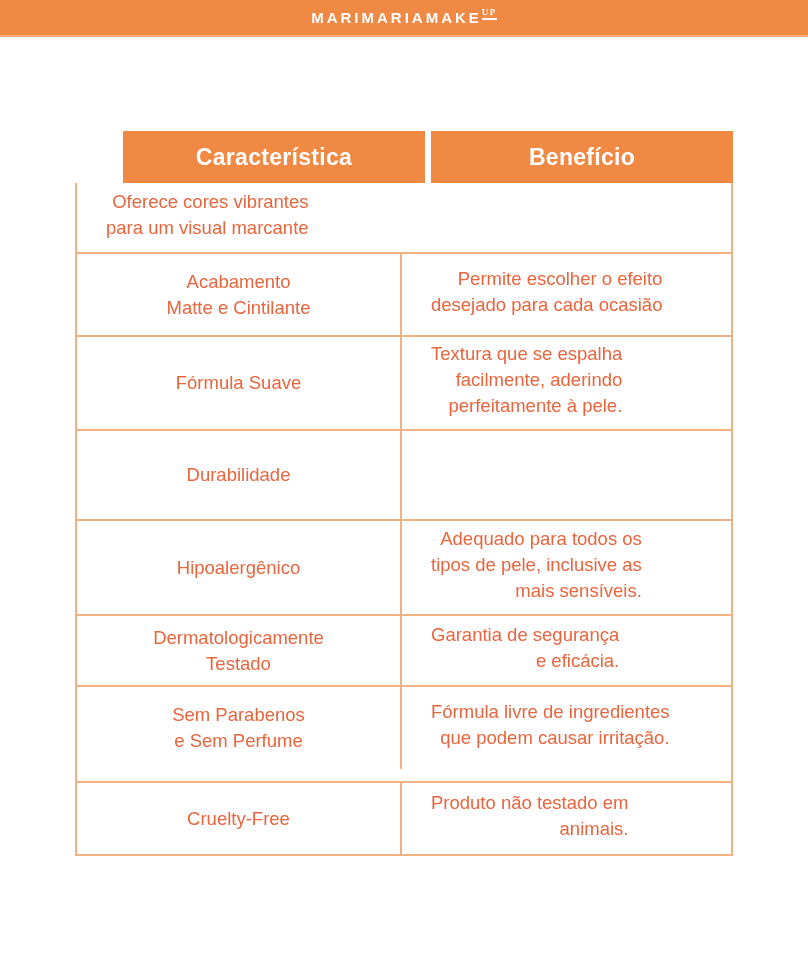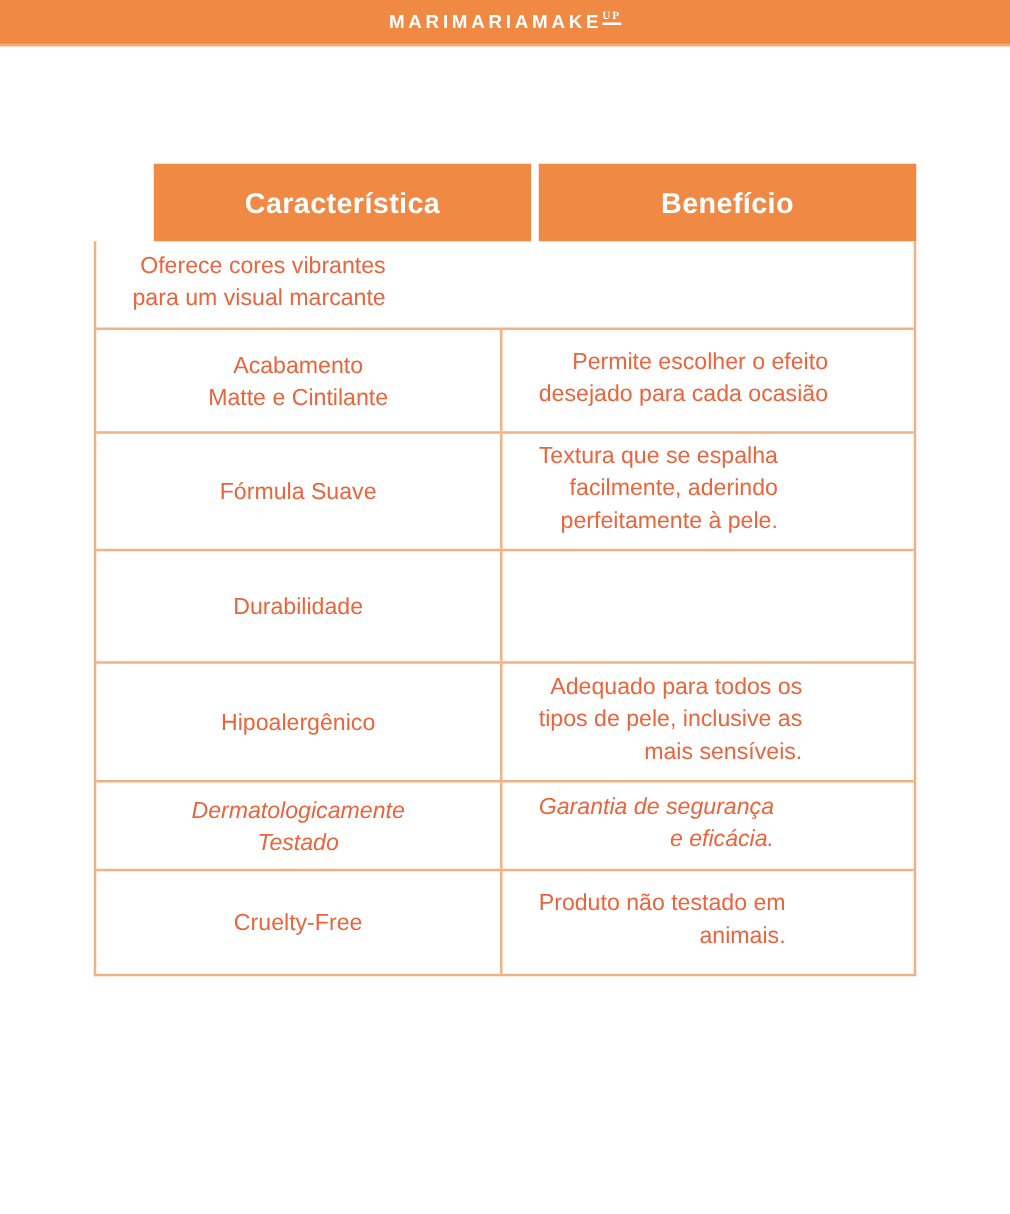--- a/index.html
+++ b/index.html
@@ -49,21 +49,21 @@
   }
 
   
   .table-wrap{
     width:658px;
     margin:94px auto 0 auto;
   }
   .thead{
     display:grid;
     grid-template-columns:1fr 6px 1fr;
-    height:62px;
+    height:52px;
     padding-left:48px;
   }
   .th{
     background:var(--brand-orange);
     color:var(--header-text);
     font-size:23px;
     font-weight:bold;
     letter-spacing:0.3px;
     display:flex;
     align-items:center;
@@ -78,21 +78,21 @@
   .row{
     display:grid;
     grid-template-columns:325px 1fr;
   }
   .row + .row{border-top:2px solid var(--table-border);}
   .row:nth-child(1){min-height:69px;}
   .row:nth-child(2){min-height:83px;}
   .row:nth-child(3){min-height:94px;}
   .row:nth-child(4){min-height:90px;}
   .row:nth-child(5){min-height:95px;}
-  .row:nth-child(6){min-height:71px;font-style:italic;}
+  .row:nth-child(6){min-height:71px;}
   .row:nth-child(7){min-height:84px;}
   .row:nth-child(8){min-height:73px;margin-top:12px;}
 
   .cell{
     color:var(--cell-text);
     font-size:18.5px;
     line-height:26px;
     white-space:pre-line;
     display:flex;
     align-items:center;
@@ -150,19 +150,25 @@
 tipos de pele, inclusive as
 mais sensíveis.</div>
     </div>
     <div class="row">
       <div class="cell cell-feature">Dermatologicamente
 Testado</div>
       <div class="cell cell-benefit">Garantia de segurança
 e eficácia.</div>
     </div>
     <div class="row">
+      <div class="cell cell-feature">Sem Parabenos
+e Sem Perfume</div>
+      <div class="cell cell-benefit">Fórmula livre de ingredientes
+que podem causar irritação.</div>
+    </div>
+    <div class="row">
       <div class="cell cell-feature">Cruelty-Free</div>
       <div class="cell cell-benefit">Produto não testado em
 animais.</div>
     </div>
   </div>
 
 </main>
 
 </body></html>

